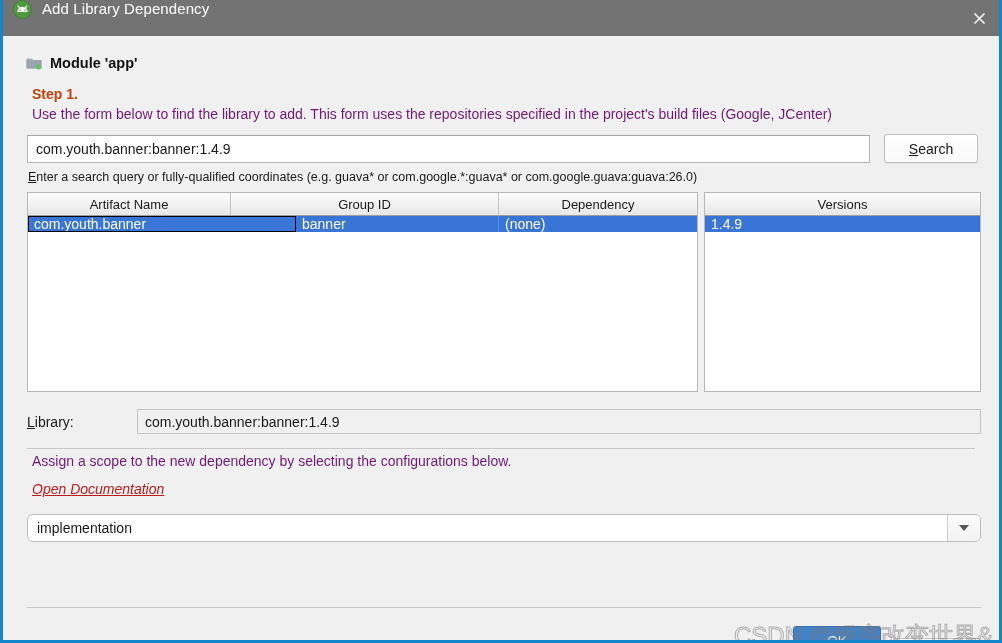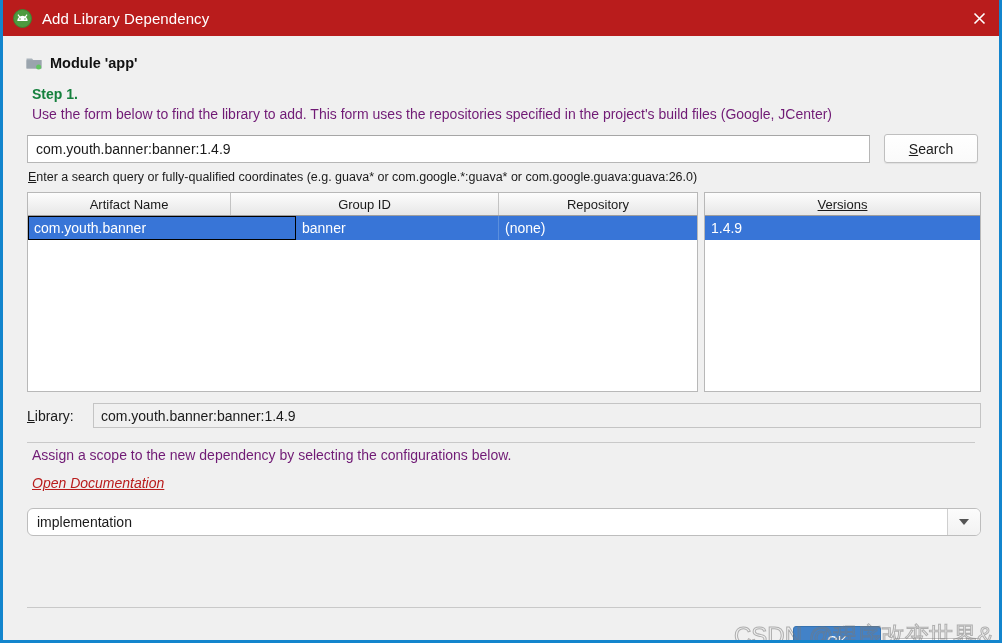--- a/index.html
+++ b/index.html
@@ -22,23 +22,22 @@
     box-sizing: border-box;
     border: 3px solid #1385cd;
     border-top: none;
     background: #f0f0f0;
     overflow: hidden;
   }
 
   
   .titlebar {
     height: 36px;
-    background: #b91c1c;
-    display: flex;
-    align-items: center;
+    background: #737373;
+    display: flex;
     padding: 0 0 0 13px;
     position: relative;
     margin: 0 -3px;
   }
   .title-icon {
     width: 19px;
     height: 19px;
     flex: 0 0 auto;
     margin-right: 10px;
     display: block;
@@ -85,21 +84,21 @@
   }
   .module-label {
     font-size: 14.5px;
     font-weight: bold;
     color: #111111;
   }
 
   .step-label {
     font-size: 14px;
     font-weight: bold;
-    color: #15803d;
+    color: #c2410c;
     margin-left: 11px;
   }
   .step1 { margin-top: 15px; }
   .desc {
     font-size: 14px;
     color: #701a75;
     margin-left: 11px;
     margin-top: 4px;
     white-space: nowrap;
   }
@@ -186,25 +185,25 @@
     justify-content: center;
     border-right: 1px solid #c3c3c3;
     box-sizing: border-box;
     height: 100%;
     cursor: default;
   }
   .th:last-child { border-right: none; }
   .th-group { width: 268px; }
   .th-artifact { width: 203px; }
   .th-repo { flex: 1 1 auto; }
-  .th-versions { width: 100%; text-decoration: underline; }
+  .th-versions { width: 100%; }
 
   .trow {
     display: flex;
-    height: 24px;
+    height: 16px;
     background: #3875d7;
   }
   .td {
     font-size: 14px;
     color: #ffffff;
     display: flex;
     align-items: center;
     padding-left: 6px;
     box-sizing: border-box;
     height: 100%;
@@ -221,22 +220,23 @@
     padding-left: 5px;
   }
   .td-artifact { width: 203px; }
   .td-repo { flex: 1 1 auto; }
   .td-versions { width: 100%; border-right: none; }
 
   
   .library-row {
     display: flex;
     align-items: center;
-    margin-top: 11px;
+    margin-top: 17px;
     margin-left: 6px;
+    gap: 44px;
   }
   .library-label {
     font-size: 14px;
     color: #1a1a1a;
     width: 66px;
   }
   .library-value {
     flex: 1 1 auto;
     height: 25px;
     box-sizing: border-box;
@@ -413,21 +413,21 @@
 
     <div class="hint"><span class="mnem">E</span><span>nter a search query or fully-qualified coordinates (e.g. guava* or com.google.*:guava* or com.google.guava:guava:26.0)</span></div>
 
     
     <div class="tables">
 
       <div class="table-panel panel-left">
         <div class="thead">
           <div class="th th-artifact">Artifact Name</div>
           <div class="th th-group">Group ID</div>
-          <div class="th th-repo">Repository</div>
+          <div class="th th-repo">Dependency</div>
         </div>
         <div class="trow">
           <div class="td td-group">com.youth.banner</div>
           <div class="td td-artifact">banner</div>
           <div class="td td-repo">(none)</div>
         </div>
       </div>
 
       <div class="splitter"></div>
 

